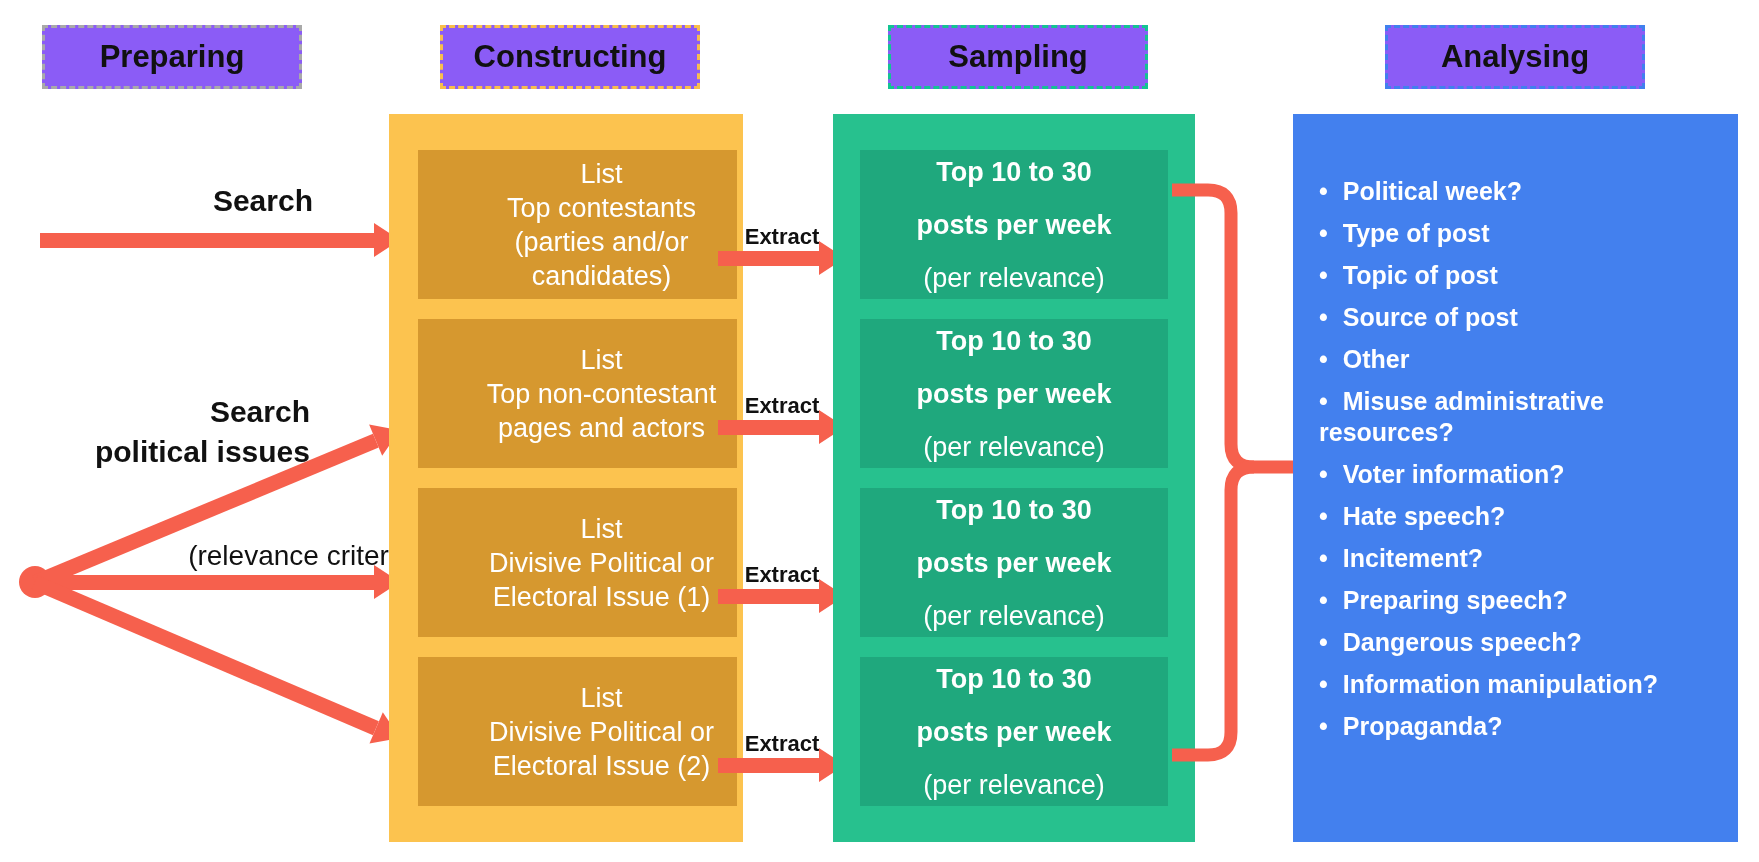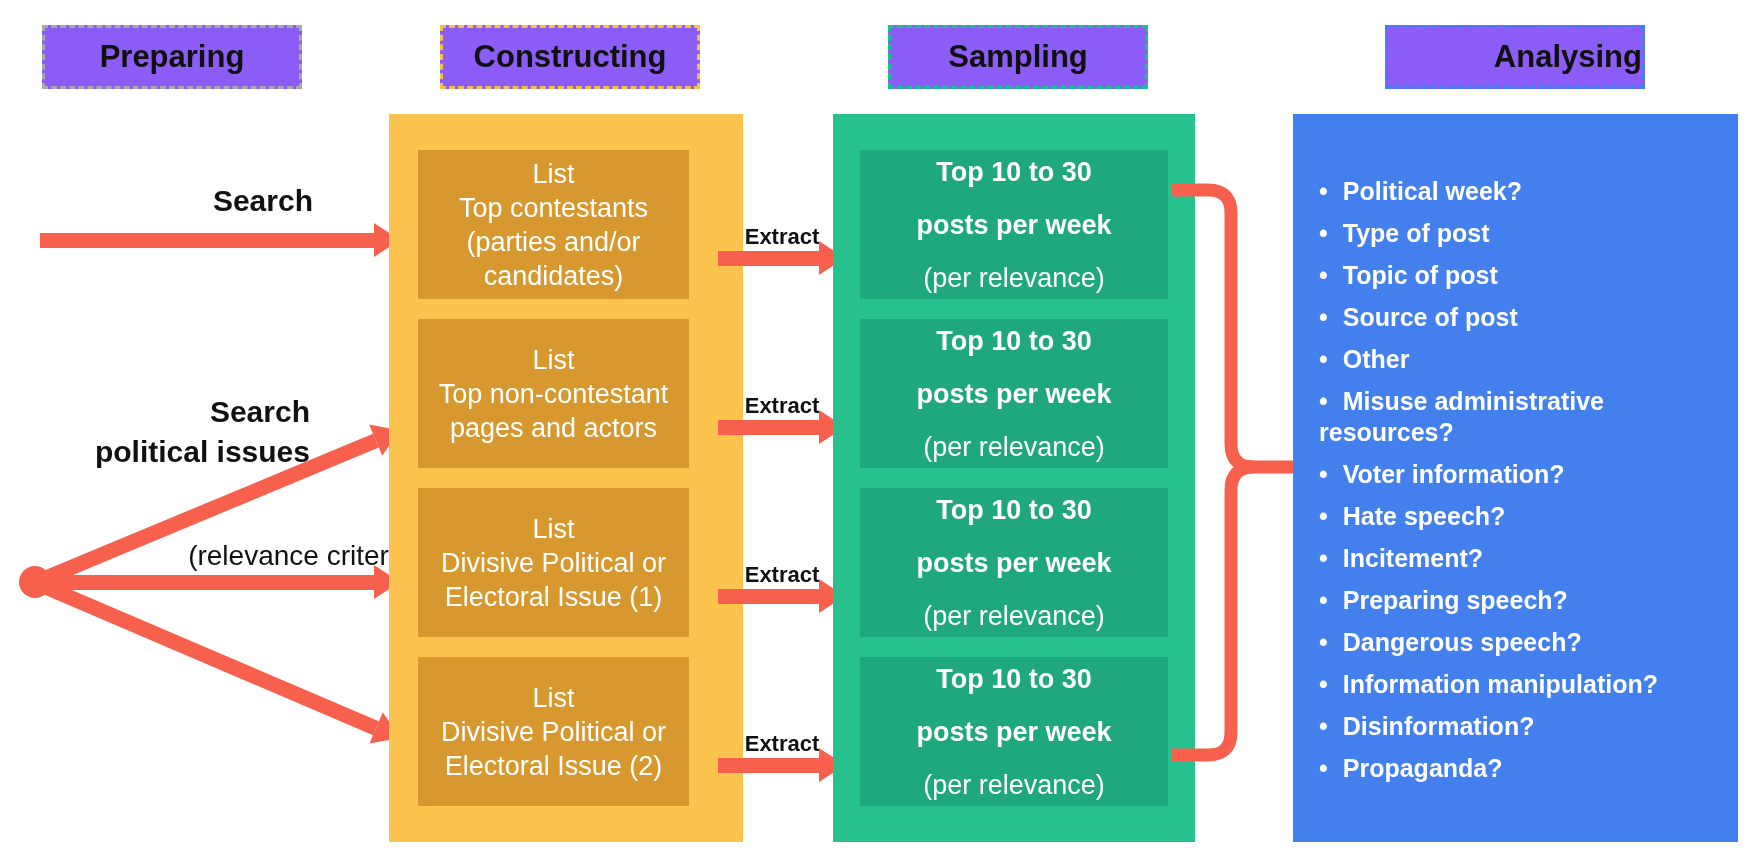--- a/index.html
+++ b/index.html
@@ -17,21 +17,21 @@
   .phase-label{
     position:absolute; top:25px; width:260px; height:64px;
     border:3.5px dashed var(--gray-dash);
     display:flex; align-items:center; justify-content:center;
     font-size:31px; font-weight:700; color:var(--text-dark);
     box-sizing:border-box; background:#8b5cf6;
   }
   .phase-preparing{left:42px; border-color:var(--gray-dash);}
   .phase-constructing{left:440px; border-color:var(--yellow-dash);}
   .phase-sampling{left:888px; border-color:var(--green-dash);}
-  .phase-analysing{left:1385px; border-color:var(--blue-dash);justify-content:flex-end;}
+  .phase-analysing{left:1385px; border-color:var(--blue-dash);}
 
   
   .txt{position:absolute; color:var(--text-dark); text-align:right;}
   .search-label{left:43px; top:184px; width:270px; font-size:30px; font-weight:600;}
   .search-note{left:45px; top:252px; width:310px; font-size:22px; font-weight:500;}
   .issues-label{left:30px; top:392px; width:280px; font-size:30px; font-weight:600; line-height:40px;}
   .issues-note{left:120px; top:540px; width:300px; font-size:28px; font-weight:500;}
 
   
   .arrow{position:absolute; height:34px; display:flex; align-items:center; transform-origin:left center;}
@@ -43,21 +43,21 @@
   
   .panel{position:absolute; top:114px; height:728px;}
   .panel-yellow{left:389px; width:354px; background:var(--yellow-panel);}
   .panel-green{left:833px; width:362px; background:var(--green-panel);}
   .panel-blue{left:1293px; width:445px; background:var(--blue-panel); box-sizing:border-box;
     padding:62px 30px 0 26px;}
 
   .inner-box{position:absolute; height:149px; display:flex; flex-direction:column;
     justify-content:center; align-items:center; text-align:center;
     color:var(--text-light); font-size:27px; line-height:34px;}
-  .panel-yellow .inner-box{left:29px; width:271px; background:var(--yellow-box); font-weight:400;}
+  .panel-yellow .inner-box{left:29px; width:271px; background:var(--yellow-box); font-weight:400;padding-left:48px;}
   .panel-green  .inner-box{left:27px; width:308px; background:var(--green-box); font-weight:600;gap:19px;}
   .row1{top:36px;} .row2{top:205px;} .row3{top:374px;} .row4{top:543px;}
   .line-light{font-weight:400;}
 
   
   .extract-label{position:absolute; left:722px; width:120px; text-align:center;
     font-size:22px; font-weight:700; color:var(--text-dark);}
 
   
   .bullet-item{color:var(--text-light); font-size:25px; font-weight:600;
@@ -189,17 +189,16 @@
     <div class="bullet-item"><span>Topic of post</span></div>
     <div class="bullet-item"><span>Source of post</span></div>
     <div class="bullet-item"><span>Other</span></div>
     <div class="bullet-item"><span>Misuse administrative resources?</span></div>
     <div class="bullet-item"><span>Voter information?</span></div>
     <div class="bullet-item"><span>Hate speech?</span></div>
     <div class="bullet-item"><span>Incitement?</span></div>
     <div class="bullet-item"><span>Preparing speech?</span></div>
     <div class="bullet-item"><span>Dangerous speech?</span></div>
     <div class="bullet-item"><span>Information manipulation?</span></div>
-    <div class="bullet-item"><span>Disinformation?</span></div>
     <div class="bullet-item"><span>Propaganda?</span></div>
   </div>
 
 </div>
 
 </body></html>

